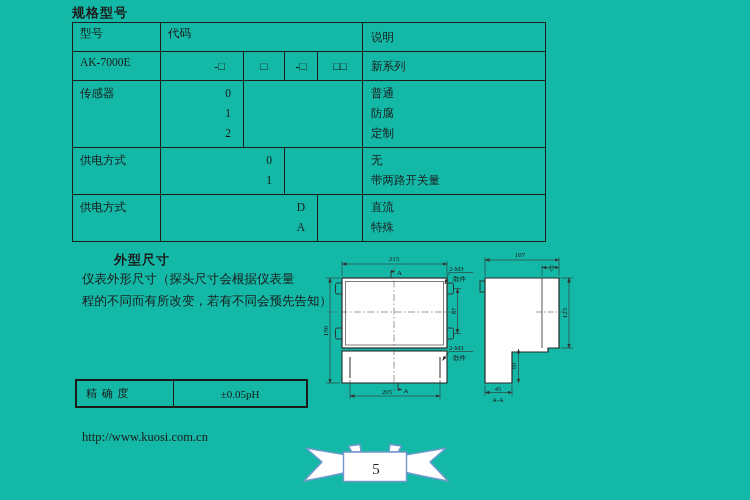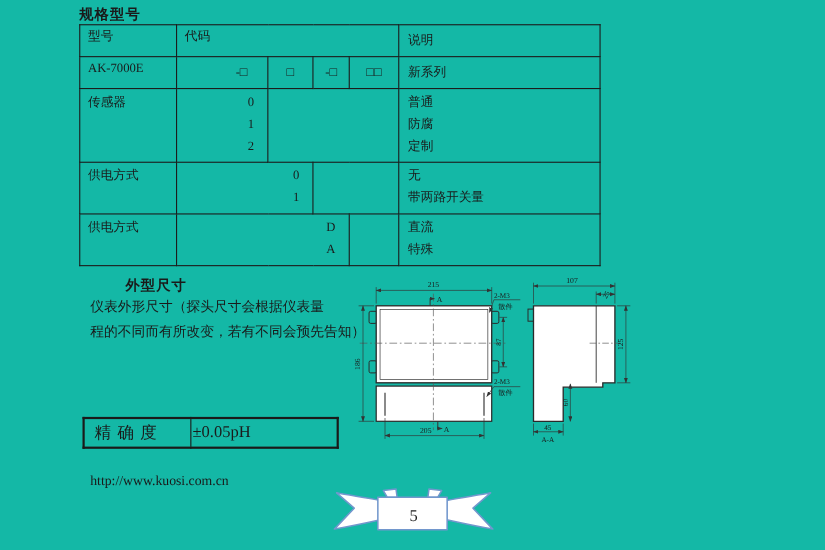--- a/index.html
+++ b/index.html
@@ -14,24 +14,24 @@
   table.spec td .ln{height:20px;line-height:20px;white-space:nowrap;}
   td.lab{padding:0 0 0 7px !important;}
   td.vals{text-align:right;padding-right:12px !important;}
   td.code-c{text-align:center;}
   td.code-r1{text-align:right;padding-right:18px !important;}
   td.desc{padding-left:8px !important;}
   td.pt{padding-top:2px !important;}
   
   .note{position:absolute;font-size:12.5px;white-space:nowrap;}
   table.acc{position:absolute;left:75px;top:379px;width:233px;border-collapse:collapse;
-            font-size:15px;border:2px solid #1a1a1a;}
+            font-size:11px;border:2px solid #1a1a1a;}
   table.acc td{border:1.5px solid #1a1a1a;height:23px;}
   table.acc td.alab{width:86px;padding-left:9px;letter-spacing:1px;}
-  table.acc td.aval{}
+  table.acc td.aval{text-align:center;}
   .url{position:absolute;left:82px;top:430px;font-size:12.5px;}
   
   svg text{font-family:"Liberation Serif","DejaVu Serif",serif;fill:#1a1a1a;}
   .drawing{position:absolute;left:318px;top:246px;}
   .ribbon{position:absolute;left:296px;top:441px;}
 </style>
 </head>
 <body>
 
 <div class="page">

